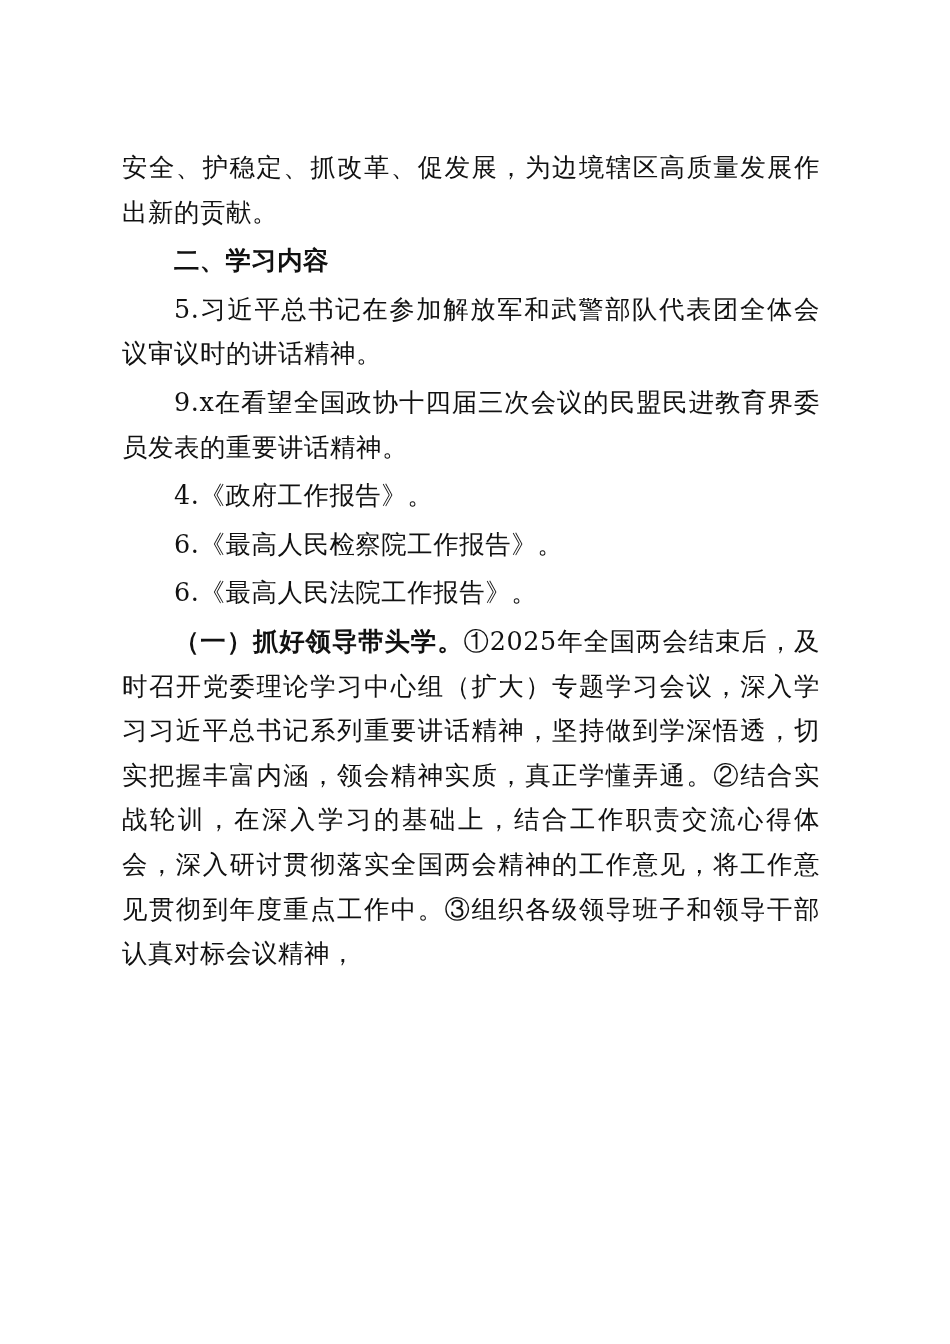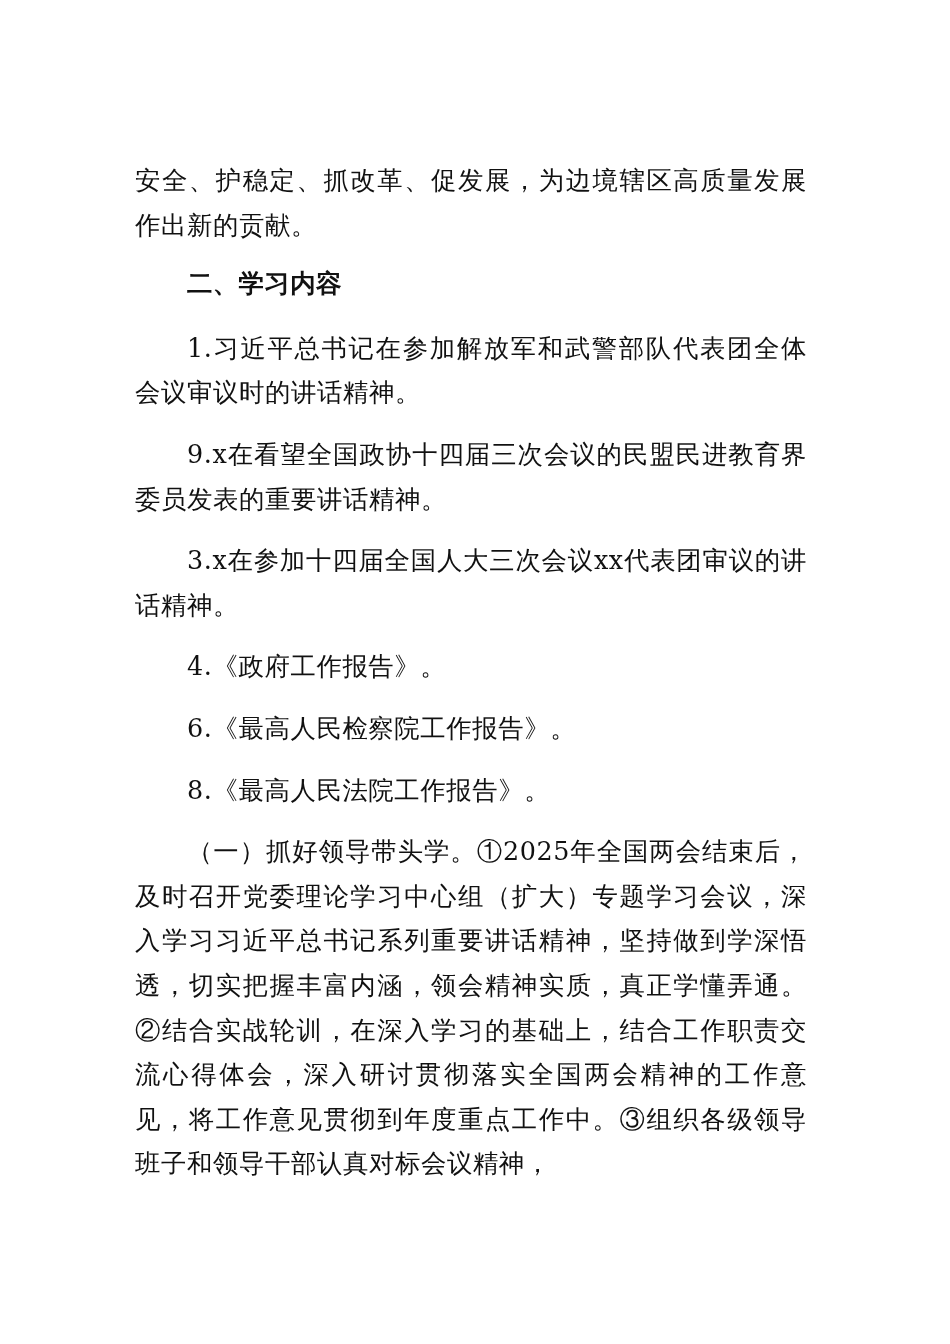--- a/index.html
+++ b/index.html
@@ -8,38 +8,37 @@
     position: absolute;
     left: 118px;
     top: 141px;
     width: 706px;
     font-family: "DejaVu Serif", "Liberation Serif", serif;
     font-size: 25.4px;
     line-height: 44.6px;
     color: #111111;
     letter-spacing: 0.6px;
   }
-  .p { margin: 17px; text-align: justify; text-align-last: left; }
+  .p { margin: 4px; text-align: justify; text-align-last: left; }
   .indent { text-indent: 52px; }
   .heading {
-    font-family: Liberation Mono, monospace;
+    font-family: Liberation Serif, serif;
     font-weight: bold;
     text-indent: 52px;
     letter-spacing: 0.4px;
   }
-  .bold-lead { font-family: "DejaVu Sans", "Liberation Sans", sans-serif; font-weight: normal; }
+  .bold-lead { font-family: "DejaVu Sans", "Liberation Sans", sans-serif; font-weight: bold; }
 </style>
 </head>
 <body>
 
 <div class="page">
   <p class="p">安全、护稳定、抓改革、促发展，为边境辖区高质量发展作出新的贡献。</p>
 
   <p class="p heading">二、学习内容</p>
-  <p class="p indent">1.习近平总书记在参加解放军和武警部队代表团全体会议审议时的讲话精神。</p>
+  <p class="p indent">5.习近平总书记在参加解放军和武警部队代表团全体会议审议时的讲话精神。</p>
   <p class="p indent">9.x在看望全国政协十四届三次会议的民盟民进教育界委员发表的重要讲话精神。</p>
-  <p class="p indent">3.x在参加十四届全国人大三次会议xx代表团审议的讲话精神。</p>
   <p class="p indent">4.《政府工作报告》。</p>
   <p class="p indent">6.《最高人民检察院工作报告》。</p>
-  <p class="p indent">8.《最高人民法院工作报告》。</p>
+  <p class="p indent">6.《最高人民法院工作报告》。</p>
 
   <p class="p indent"><span class="bold-lead">（一）抓好领导带头学。</span><span>①2025年全国两会结束后，及时召开党委理论学习中心组（扩大）专题学习会议，深入学习习近平总书记系列重要讲话精神，坚持做到学深悟透，切实把握丰富内涵，领会精神实质，真正学懂弄通。②结合实战轮训，在深入学习的基础上，结合工作职责交流心得体会，深入研讨贯彻落实全国两会精神的工作意见，将工作意见贯彻到年度重点工作中。③组织各级领导班子和领导干部认真对标会议精神，</span></p>
 </div>
 
 </body></html>

